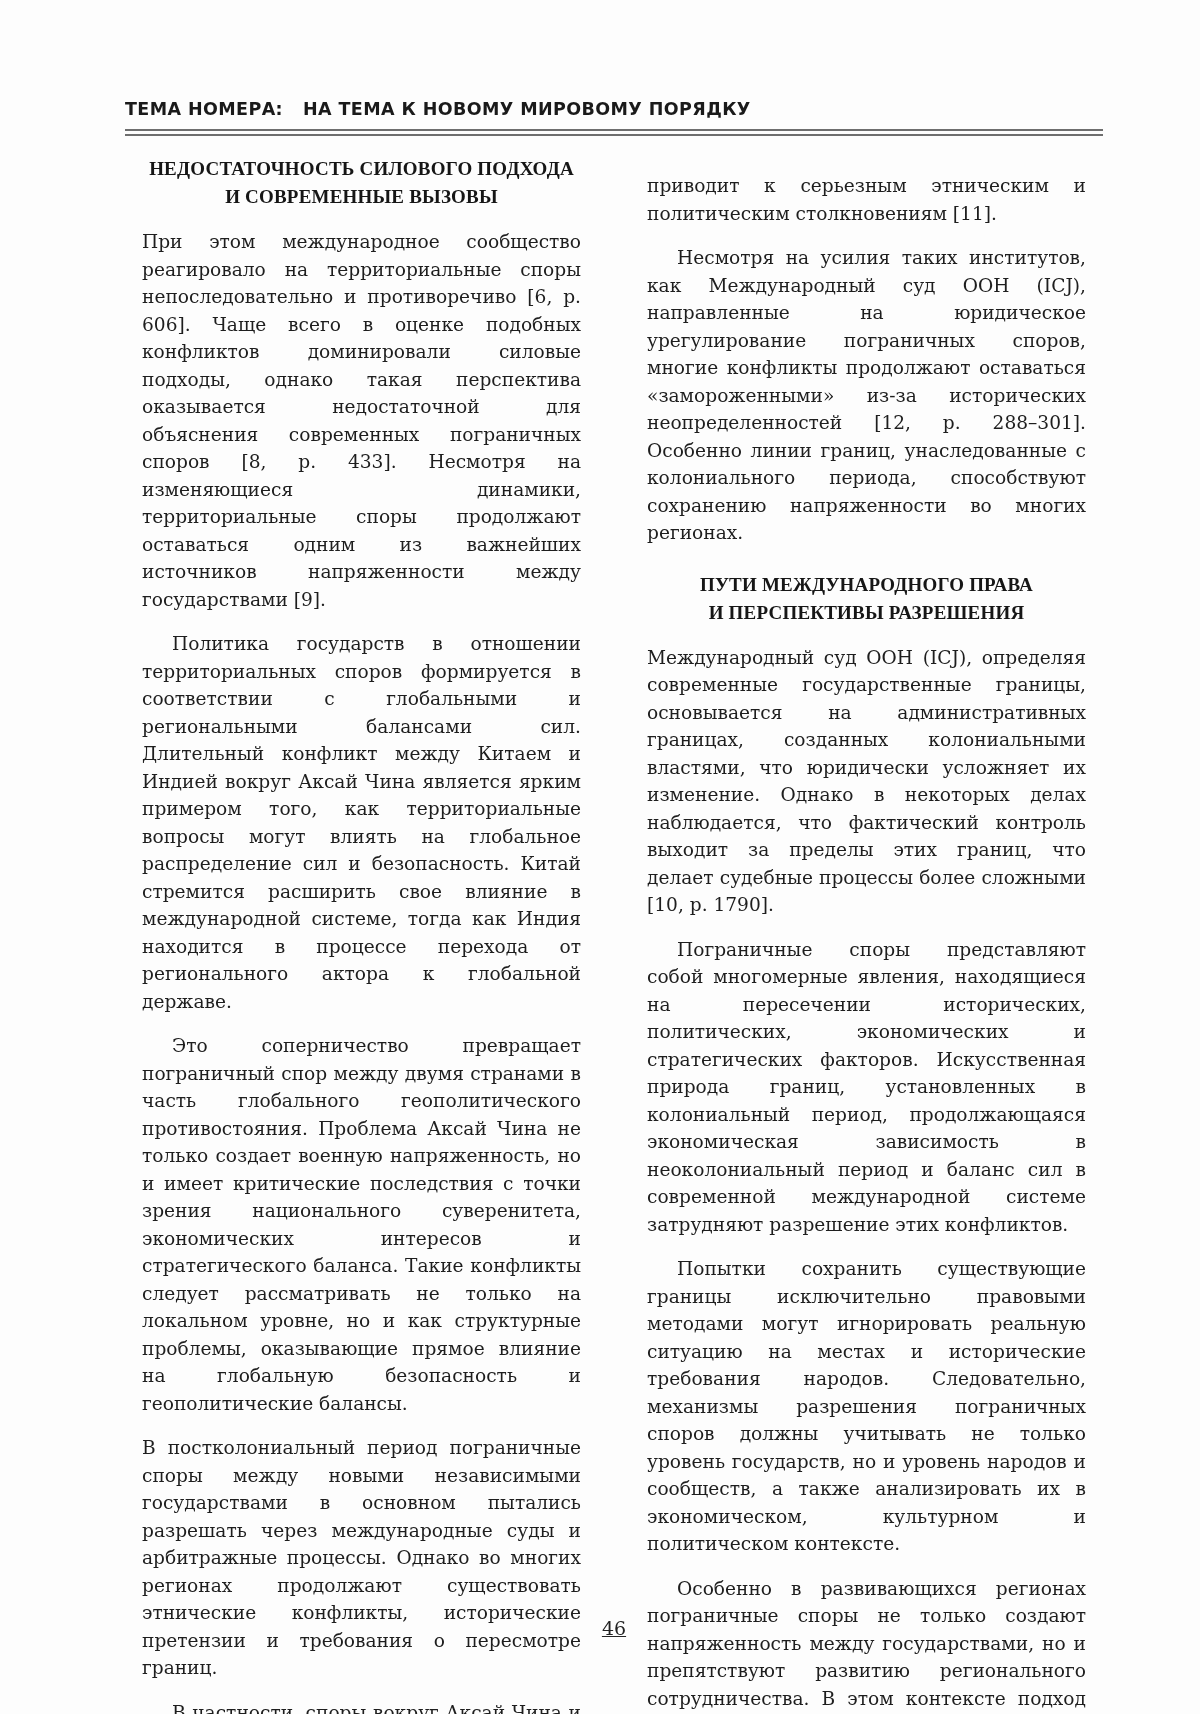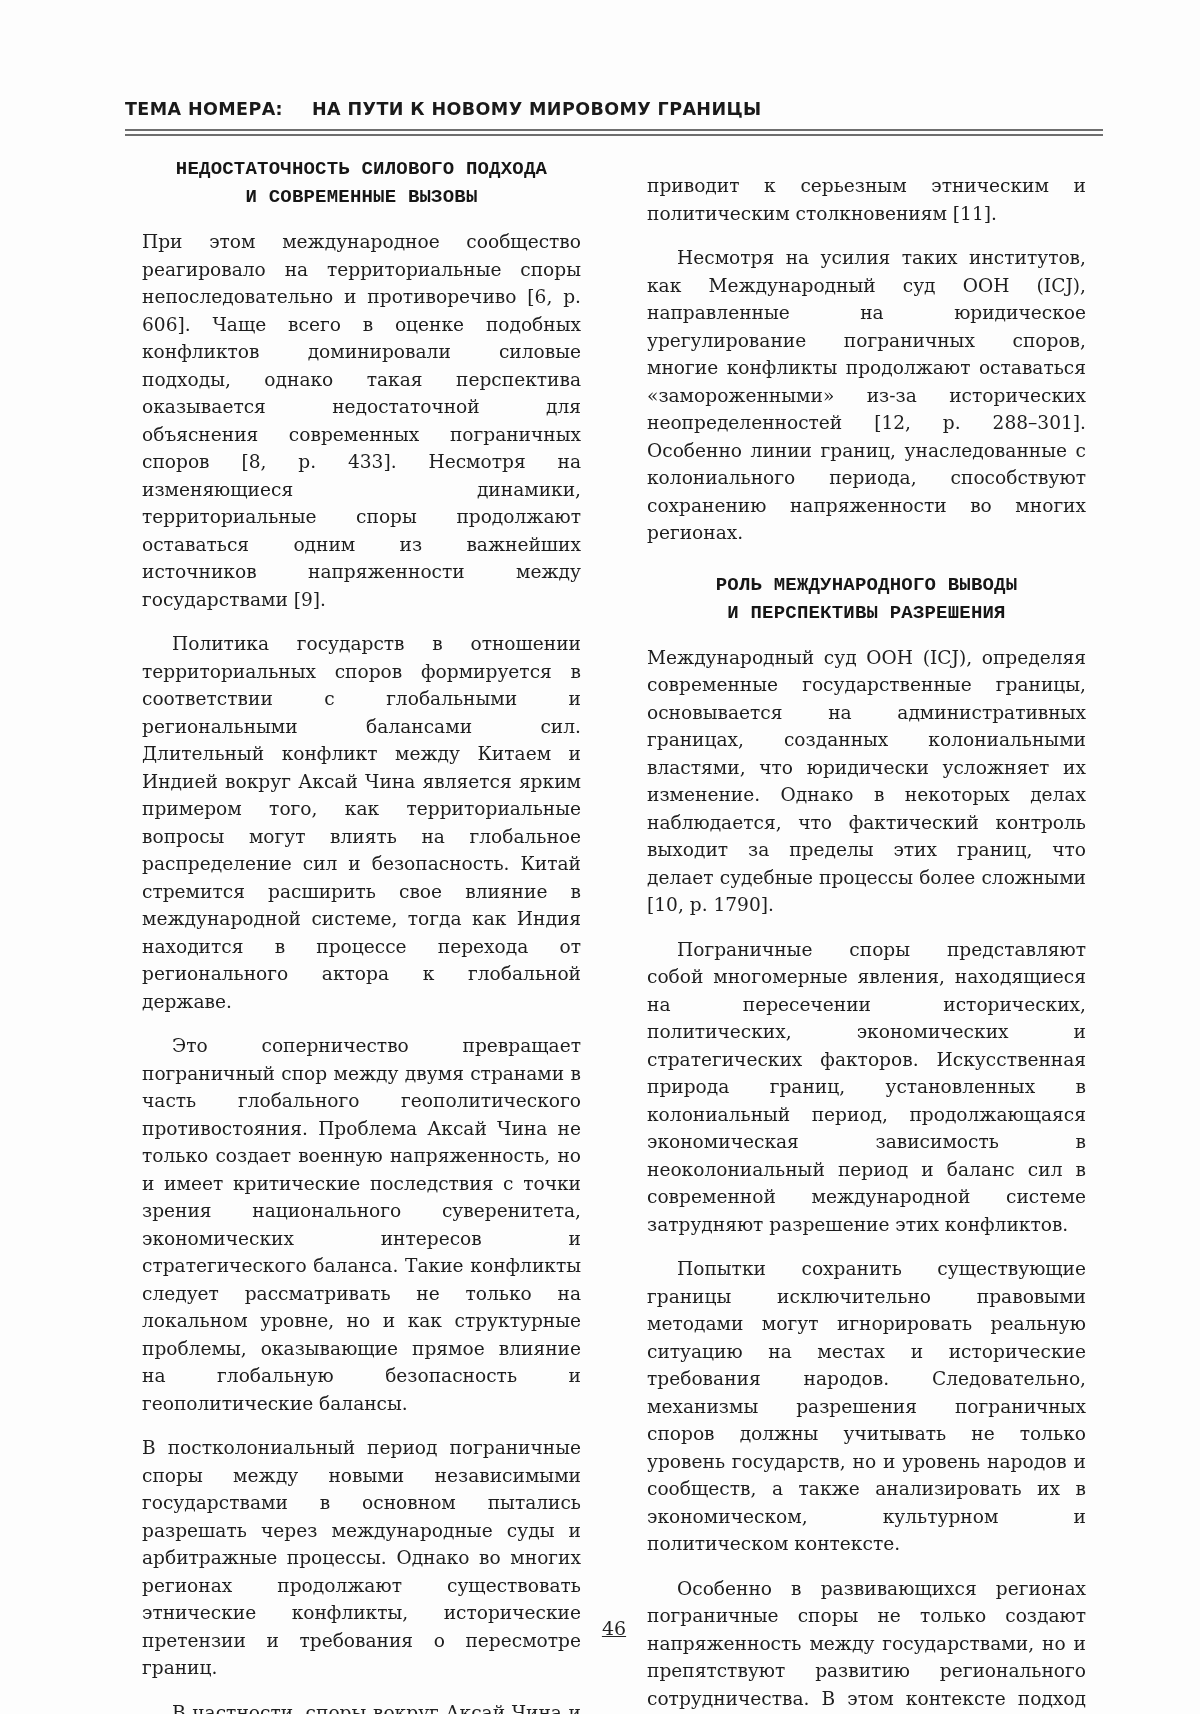--- a/index.html
+++ b/index.html
@@ -15,21 +15,21 @@
     overflow: hidden;
   }
   .content {
     position: absolute;
     left: 125px;
     top: 98px;
     width: 978px;
   }
   .kicker {
     display: flex;
-    gap: 29px;
+    gap: 20px;
     font-family: "DejaVu Sans", "Liberation Sans", sans-serif;
     font-weight: 700;
     font-size: 17.5px;
     line-height: 22px;
     letter-spacing: 0.4px;
     color: #1a1a1a;
     white-space: nowrap;
   }
   .header-rule {
     margin-top: 9px;
@@ -39,21 +39,21 @@
   }
   .columns {
     display: flex;
     gap: 32px;
     margin-top: 19px;
   }
   .column {
     width: 473px;
   }
   .col-heading {
-    font-family: Liberation Mono, monospace;
+    font-family: Liberation Serif, serif;
     font-weight: 700;
     font-size: 19px;
     line-height: 28px;
     letter-spacing: 0.2px;
     text-align: center;
     white-space: pre-line;
     color: #161616;
     margin: 24px 0 0 0;
   }
   .column > .col-heading:first-child {
@@ -83,39 +83,39 @@
   }
 </style>
 </head>
 <body>
 
 <div class="page">
   <div class="content">
 
     <header class="kicker">
       <span>ТЕМА НОМЕРА:</span>
-      <span>НА ПУТИ К НОВОМУ МИРОВОМУ ГРАНИЦЫ</span>
+      <span>НА ТЕМА К НОВОМУ МИРОВОМУ ПОРЯДКУ</span>
     </header>
 
     <div class="header-rule"></div>
 
     <div class="columns">
       <div class="column">
           <h2 class="col-heading">НЕДОСТАТОЧНОСТЬ СИЛОВОГО ПОДХОДА
 И СОВРЕМЕННЫЕ ВЫЗОВЫ</h2>
           <p>При этом международное сообщество реагировало на территориальные споры непоследовательно и противоречиво [6, p. 606]. Чаще всего в оценке подобных конфликтов доминировали силовые подходы, однако такая перспектива оказывается недостаточной для объяснения современных пограничных споров [8, p. 433]. Несмотря на изменяющиеся динамики, территориальные споры продолжают оставаться одним из важнейших источников напряженности между государствами [9].</p>
           <p class="indent">Политика государств в отношении территориальных споров формируется в соответствии с глобальными и региональными балансами сил. Длительный конфликт между Китаем и Индией вокруг Аксай Чина является ярким примером того, как территориальные вопросы могут влиять на глобальное распределение сил и безопасность. Китай стремится расширить свое влияние в международной системе, тогда как Индия находится в процессе перехода от регионального актора к глобальной державе.</p>
           <p class="indent">Это соперничество превращает пограничный спор между двумя странами в часть глобального геополитического противостояния. Проблема Аксай Чина не только создает военную напряженность, но и имеет критические последствия с точки зрения национального суверенитета, экономических интересов и стратегического баланса. Такие конфликты следует рассматривать не только на локальном уровне, но и как структурные проблемы, оказывающие прямое влияние на глобальную безопасность и геополитические балансы.</p>
           <p>В постколониальный период пограничные споры между новыми независимыми государствами в основном пытались разрешать через международные суды и арбитражные процессы. Однако во многих регионах продолжают существовать этнические конфликты, исторические претензии и требования о пересмотре границ.</p>
           <p class="indent">В частности, споры вокруг Аксай Чина и Аруначал-Прадеша на китайско-индийской границе демонстрируют, что пограничные линии, унаследованные с колониального периода, продолжают вызывать конфликты и в наше время [10, p. 1790]. Аналогично пограничные конфликты в странах к югу от Сахары обусловлены искусственными границами, созданными в колониальный период, что</p>
         </div>
       <div class="column">
           <p>приводит к серьезным этническим и политическим столкновениям [11].</p>
           <p class="indent">Несмотря на усилия таких институтов, как Международный суд ООН (ICJ), направленные на юридическое урегулирование пограничных споров, многие конфликты продолжают оставаться «замороженными» из-за исторических неопределенностей [12, p. 288–301]. Особенно линии границ, унаследованные с колониального периода, способствуют сохранению напряженности во многих регионах.</p>
-          <h2 class="col-heading">РОЛЬ МЕЖДУНАРОДНОГО ВЫВОДЫ
+          <h2 class="col-heading">ПУТИ МЕЖДУНАРОДНОГО ПРАВА
 И ПЕРСПЕКТИВЫ РАЗРЕШЕНИЯ</h2>
           <p>Международный суд ООН (ICJ), определяя современные государственные границы, основывается на административных границах, созданных колониальными властями, что юридически усложняет их изменение. Однако в некоторых делах наблюдается, что фактический контроль выходит за пределы этих границ, что делает судебные процессы более сложными [10, p. 1790].</p>
           <p class="indent">Пограничные споры представляют собой многомерные явления, находящиеся на пересечении исторических, политических, экономических и стратегических факторов. Искусственная природа границ, установленных в колониальный период, продолжающаяся экономическая зависимость в неоколониальный период и баланс сил в современной международной системе затрудняют разрешение этих конфликтов.</p>
           <p class="indent">Попытки сохранить существующие границы исключительно правовыми методами могут игнорировать реальную ситуацию на местах и исторические требования народов. Следовательно, механизмы разрешения пограничных споров должны учитывать не только уровень государств, но и уровень народов и сообществ, а также анализировать их в экономическом, культурном и политическом контексте.</p>
           <p class="indent">Особенно в развивающихся регионах пограничные споры не только создают напряженность между государствами, но и препятствуют развитию регионального сотрудничества. В этом контексте подход международного сообщества к пограничным спорам должен быть более целостным и основанным на принципах справедливости.</p>
           <h2 class="col-heading">ПОДХОДА</h2>
           <p>На протяжении колониального периода, постколониального периода и в рамках неоколониальных практик территориальные споры проявлялись не только в виде физических разногласий о границах, но и, под влиянием политических, экономических</p>
         </div>
     </div>
 

